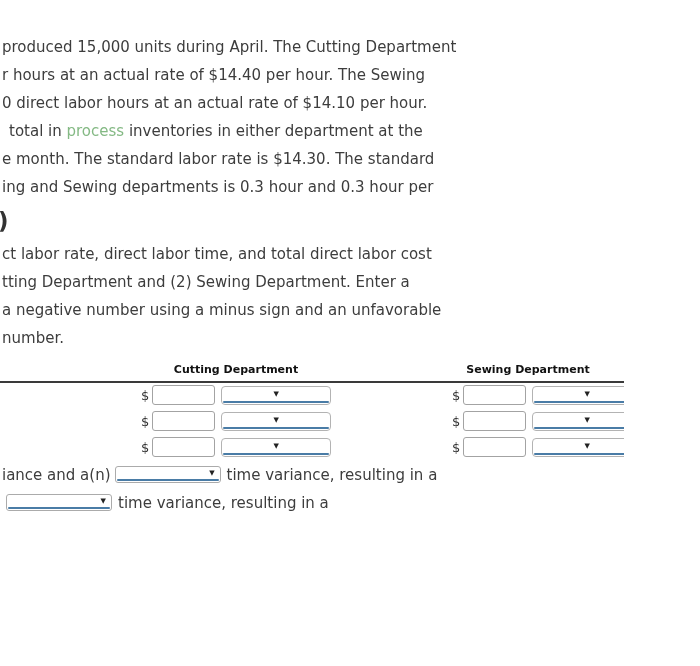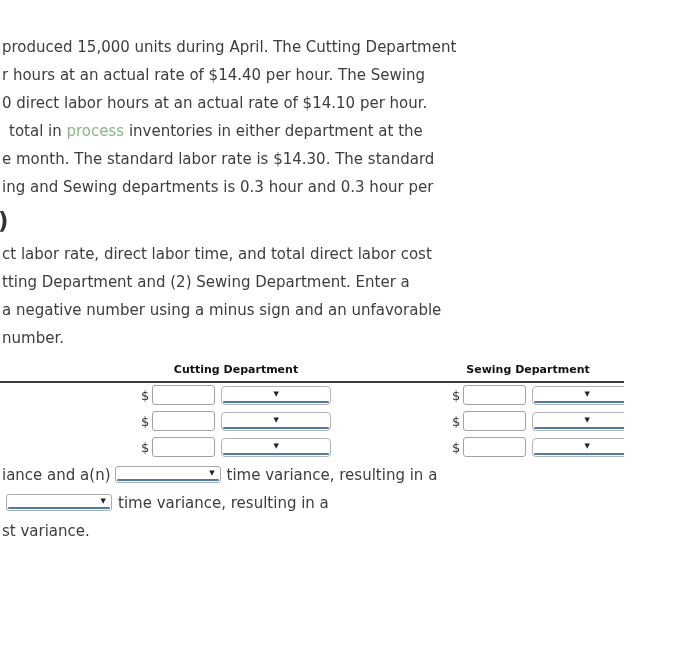--- a/index.html
+++ b/index.html
@@ -113,16 +113,15 @@
   </div>
   <div class="cellgroup" style="left:452px;top:437px;">
     <span class="dollar">$</span>
     <input class="cellinput" type="text" value="" style="">
     <div class="dd"><span class="arrow">▼</span><span class="bar"></span></div>
   </div>
 
   <div class="para" style="top:461px;">
     <div class="line"><span>iance and a(n)</span><span class="idd"><span></span><span class="arrow">▼</span><span class="bar"></span></span><span>time variance, resulting in a</span></div>
     <div class="line"><span class="idd"><span></span><span class="arrow">▼</span><span class="bar"></span></span><span>time variance, resulting in a</span></div>
-    <div class="line">st variance.</div>
   </div>
 
 </div>
 
 </body></html>

